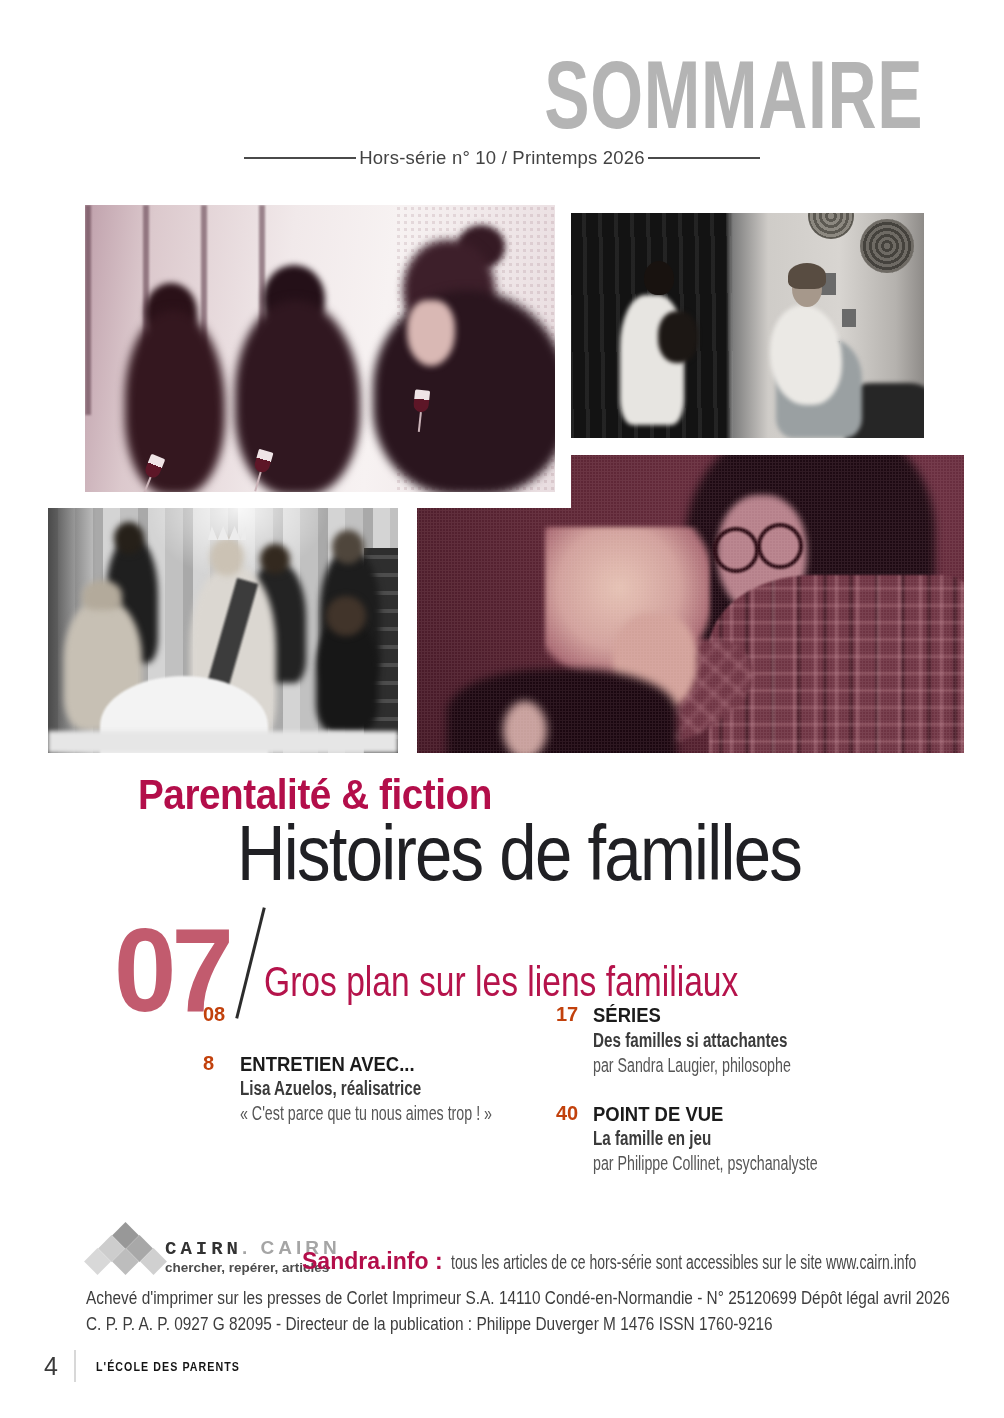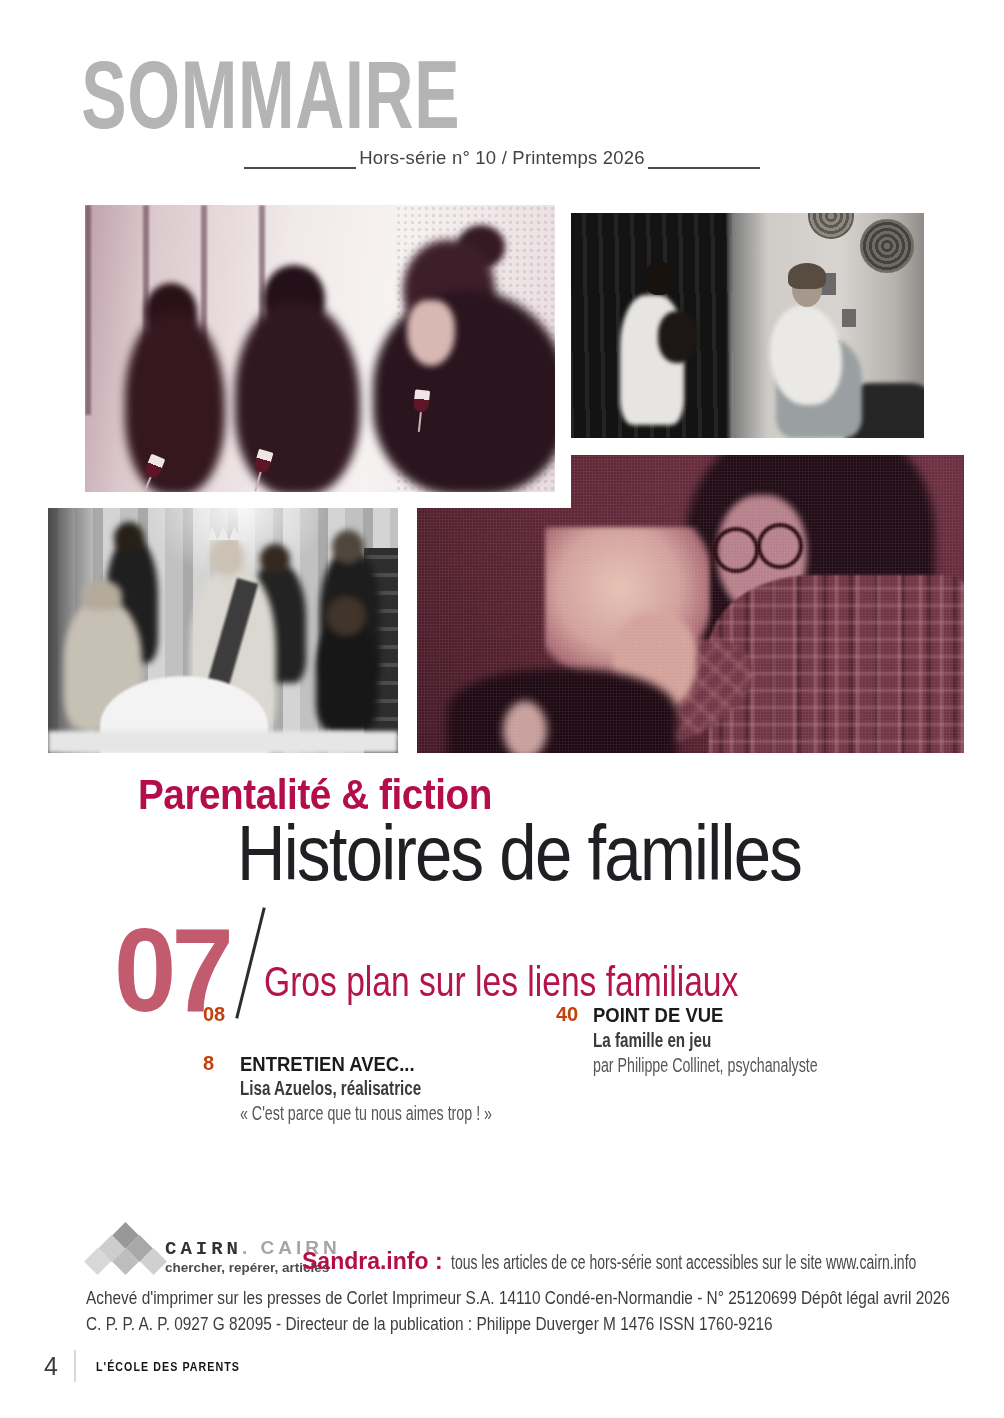--- a/index.html
+++ b/index.html
@@ -1,24 +1,24 @@
 <!DOCTYPE html>
 <html><head>
 <meta charset="utf-8">
 <style>
   html,body{margin:0;padding:0;background:#e9e9e9;}
   .page{position:relative;width:1004px;height:1418px;margin:0 auto;background:#ffffff;
         font-family:"Liberation Sans",sans-serif;overflow:hidden;}
 
   
-  .hdr{position:absolute;top:52px;left:0;width:100%;text-align:left;}
+  .hdr{position:absolute;top:52px;left:0;width:100%;text-align:right;}
   .hdr-title{display:inline-block;font-size:97px;line-height:.88;font-weight:700;color:#b4b4b4;
              letter-spacing:1px;transform:scaleX(.70);transform-origin:center;}
   .sub-row{position:absolute;top:147px;left:0;width:100%;display:flex;justify-content:center;
-           align-items:flex-end;gap:3px;}
+           align-items:center;gap:3px;}
   .sub-rule{width:112px;height:2px;background:#4a4a4a;}
   .sub-text{font-size:18.5px;font-weight:500;color:#434343;letter-spacing:.2px;}
 
   
   .photo{position:absolute;overflow:hidden;}
   .shape{position:absolute;}
   #p1{left:85px;top:205px;width:470px;height:287px;z-index:3;box-shadow:0 0 0 16px #fff;
       background:linear-gradient(97deg,#bfa0ab 0%,#dcc9cd 14%,#f1e9ea 42%,#f7f2f2 62%,#e9dde0 100%);}
   #p1 .bars{left:0;top:0;width:190px;height:210px;
       background:repeating-linear-gradient(90deg,rgba(88,54,68,.55) 0 6px,rgba(0,0,0,0) 6px 58px);
@@ -270,20 +270,28 @@
       <div class="toc-body">
         <div class="toc-rubric">ENTRETIEN AVEC...</div>
         <div class="l-bold">Lisa Azuelos, réalisatrice</div>
         <div class="l-reg">« C'est parce que tu nous aimes trop ! »</div>
       </div>
     </div>
   </div>
 
   <div class="toc-col" id="toc-right">
     <div class="toc-entry">
+      <span class="toc-num">17</span>
+      <div class="toc-body">
+        <div class="toc-rubric">SÉRIES</div>
+        <div class="l-bold">Des familles si attachantes</div>
+        <div class="l-reg">par Sandra Laugier, philosophe</div>
+      </div>
+    </div>
+    <div class="toc-entry">
       <span class="toc-num">40</span>
       <div class="toc-body">
         <div class="toc-rubric">POINT DE VUE</div>
         <div class="l-bold">La famille en jeu</div>
         <div class="l-reg">par Philippe Collinet, psychanalyste</div>
       </div>
     </div>
   </div>
 
   <div class="cairn-logo">

